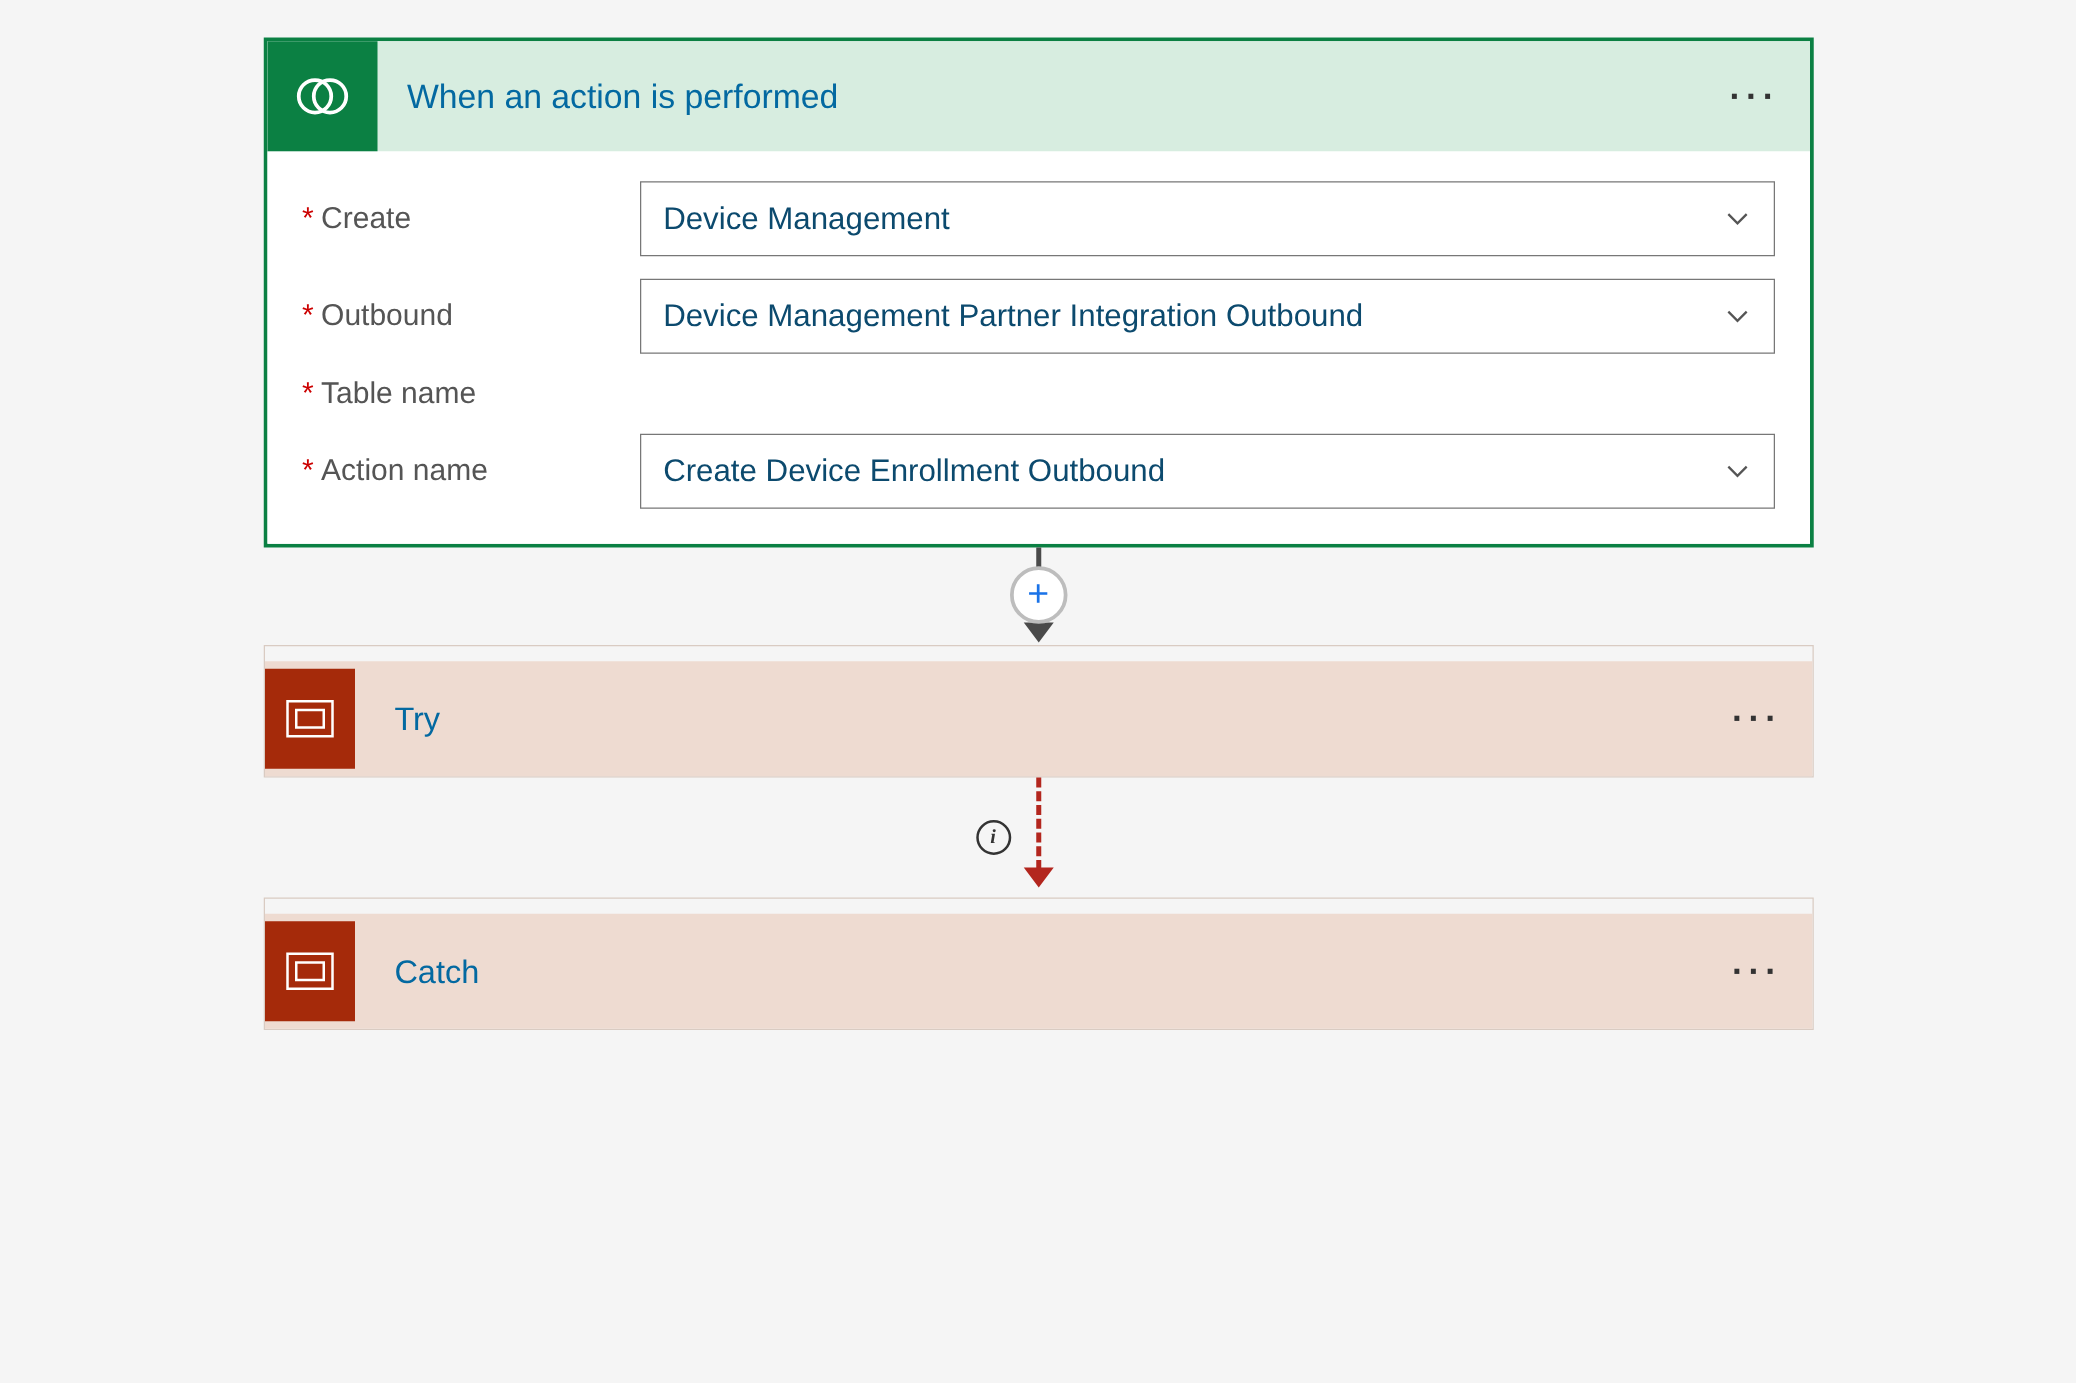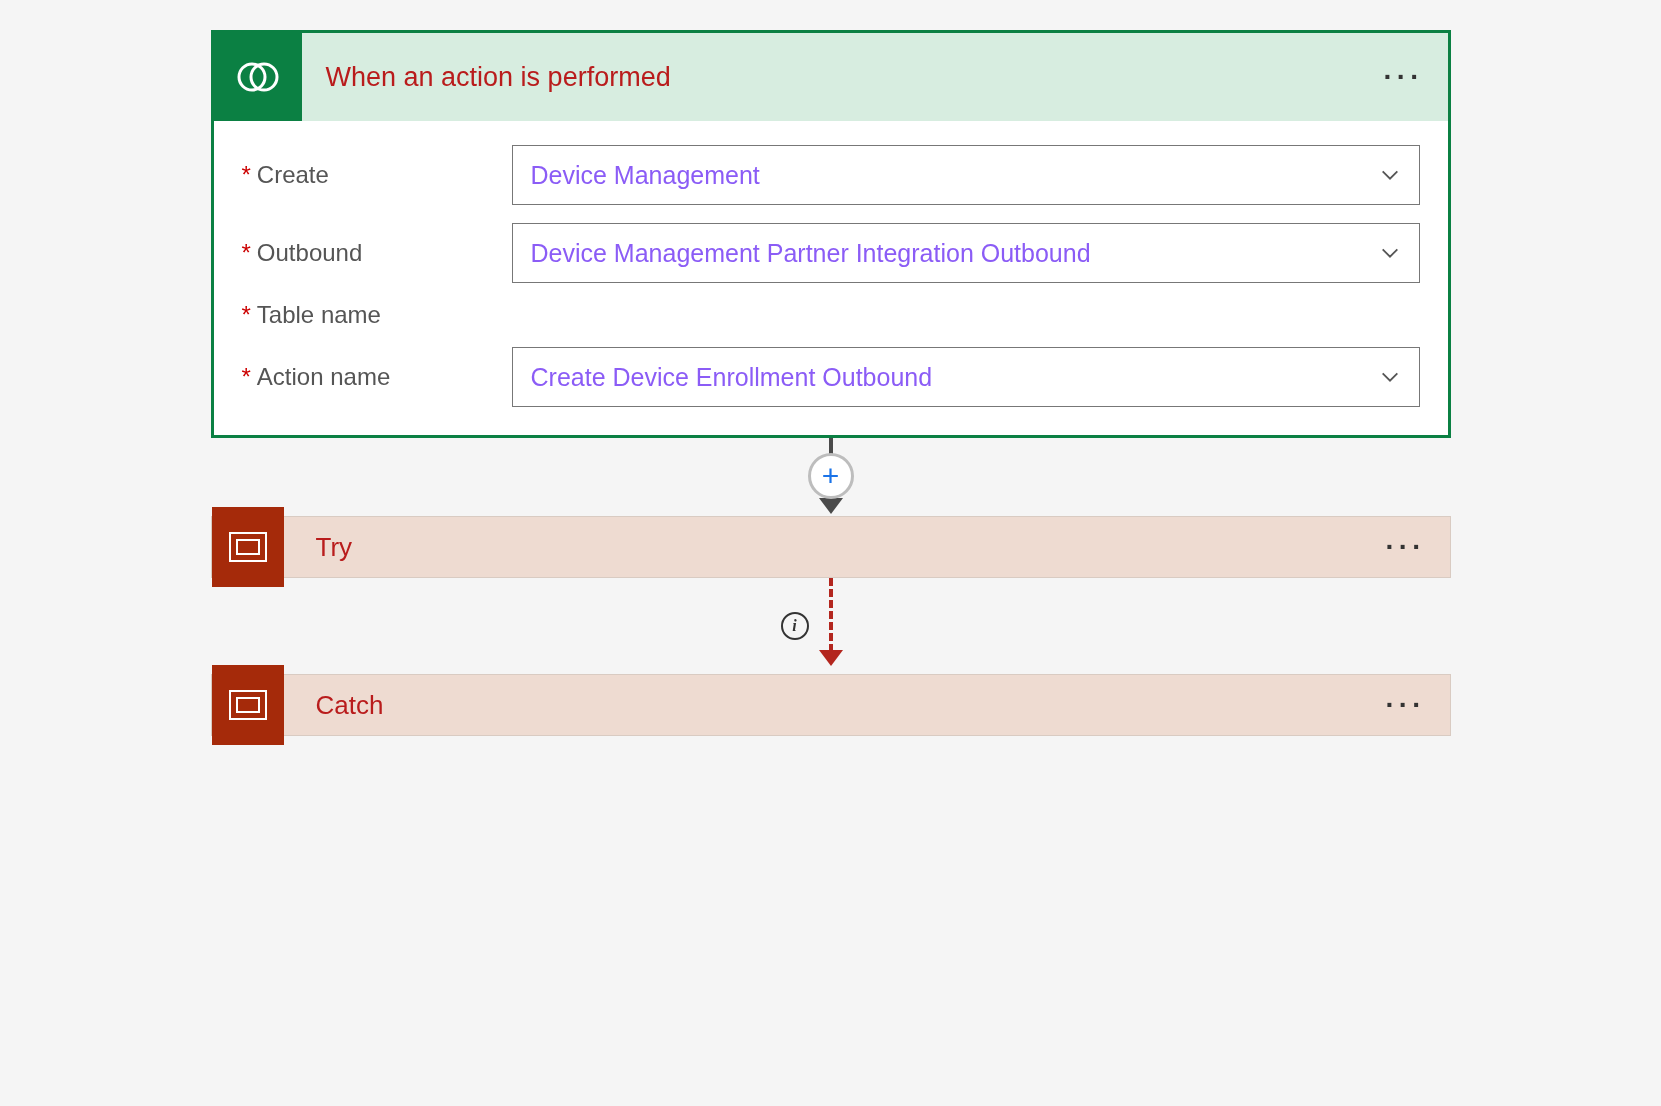--- a/index.html
+++ b/index.html
@@ -29,21 +29,21 @@
       height: 88px;
       display: flex;
       align-items: center;
       justify-content: center;
       flex-shrink: 0;
     }
     .trigger-card .card-icon-box { background: #0b8043; }
     .scope-card .card-icon-box { background: #a52a0a; }
     .card-title {
       font-size: 27px;
-      color: #b91c1c;
+      color: #0369a1;
       padding-left: 24px;
       flex: 1;
     }
     .card-menu {
       font-size: 28px;
       color: #333;
       padding-right: 24px;
       letter-spacing: 4px;
       cursor: pointer;
       font-weight: bold;
@@ -69,21 +69,21 @@
     .form-label .req { color: #c00; }
     .form-dropdown {
       flex: 1;
       height: 60px;
       border: 1px solid #777;
       display: flex;
       align-items: center;
       justify-content: space-between;
       padding: 0 18px;
       font-size: 25px;
-      color: #8b5cf6;
+      color: #0c4a6e;
       background: #fff;
       cursor: pointer;
     }
     .form-dropdown .chev {
       width: 22px;
       height: 22px;
     }
     .connector {
       width: 1240px;
       margin: 0 auto;
@@ -152,21 +152,21 @@
       font-style: italic;
       font-family: Georgia, serif;
       color: #333;
       background: #f5f5f5;
     }
     .scope-card {
       width: 1240px;
       margin: 0 auto;
       border: 1px solid #d9cbc2;
     }
-    .scope-card .card-header { background: #eedbd1; height: 60px; }
+    .scope-card .card-header { background: #eedbd1; height: 92px; margin-top: 12px; }
     .scope-card .card-icon-box { width: 72px; height: 80px; }
     .scope-card .card-title { font-size: 26px; padding-left: 32px; }
     svg { display: block; }
     .connector-top-segment { width: 4px; background: #4a4a4a; height: 16px; }
   </style>
 </head>
 <body>
 
 <div class="flow-card trigger-card">
   <div class="card-header">

